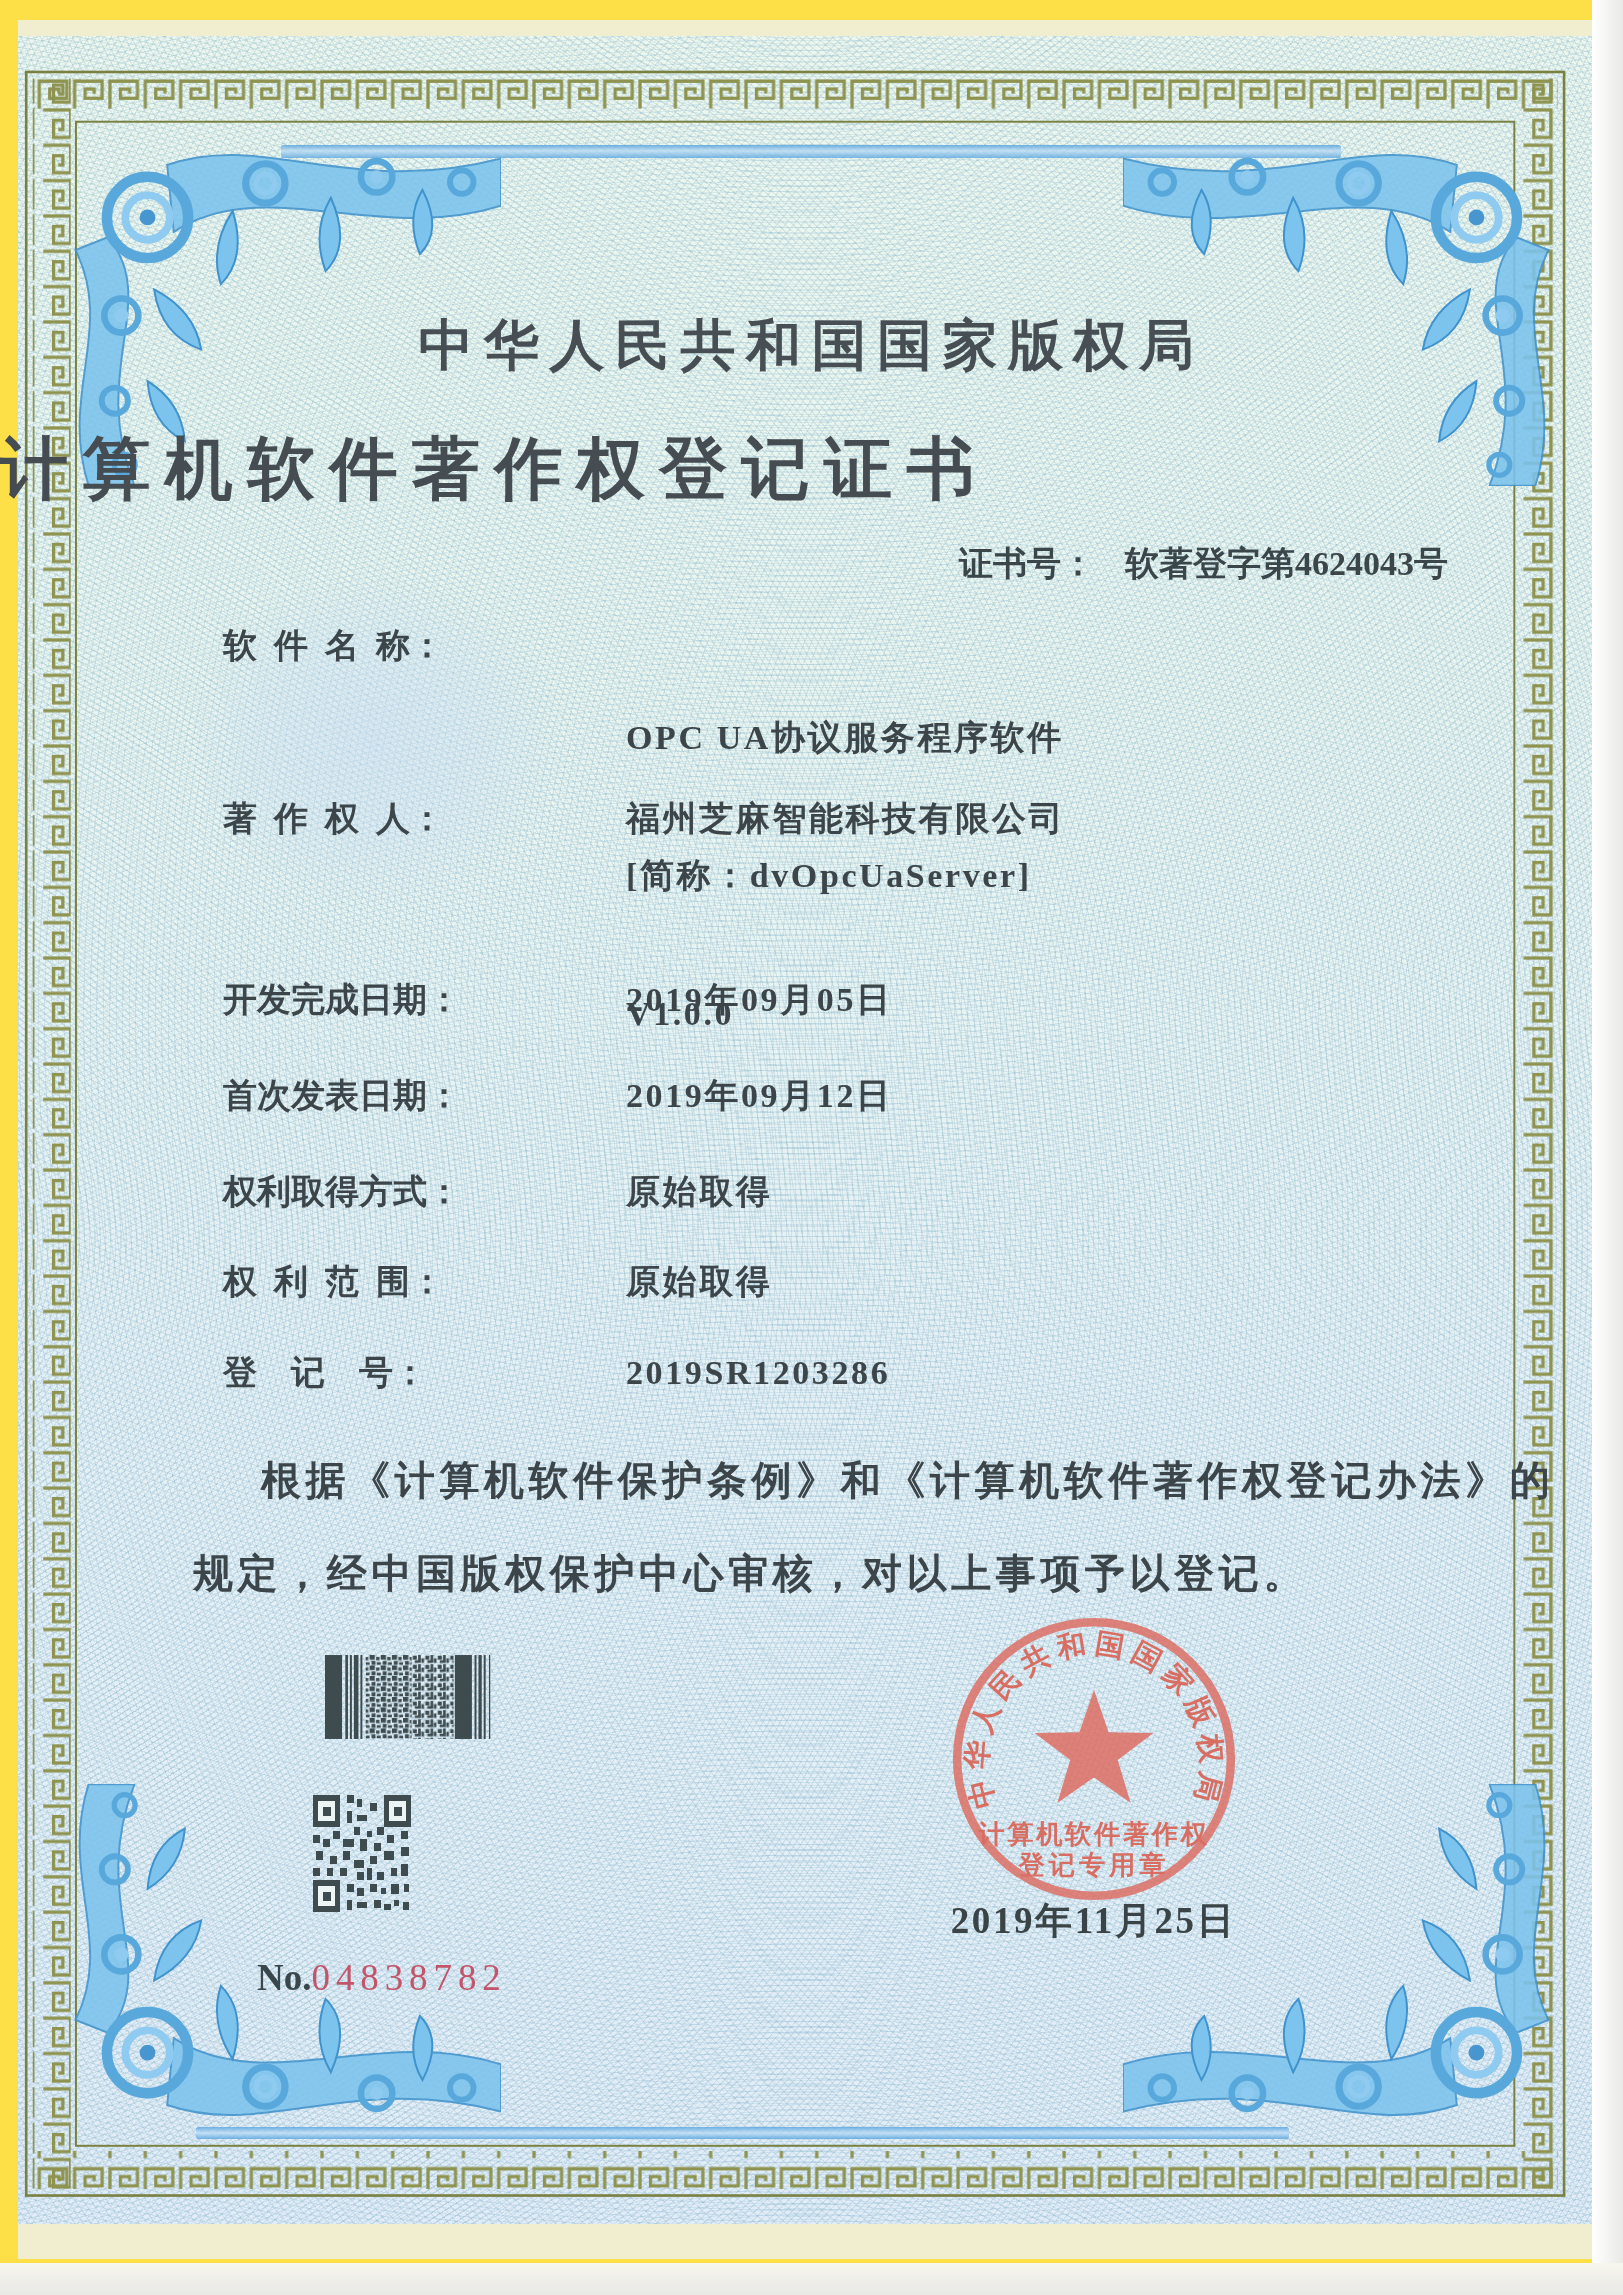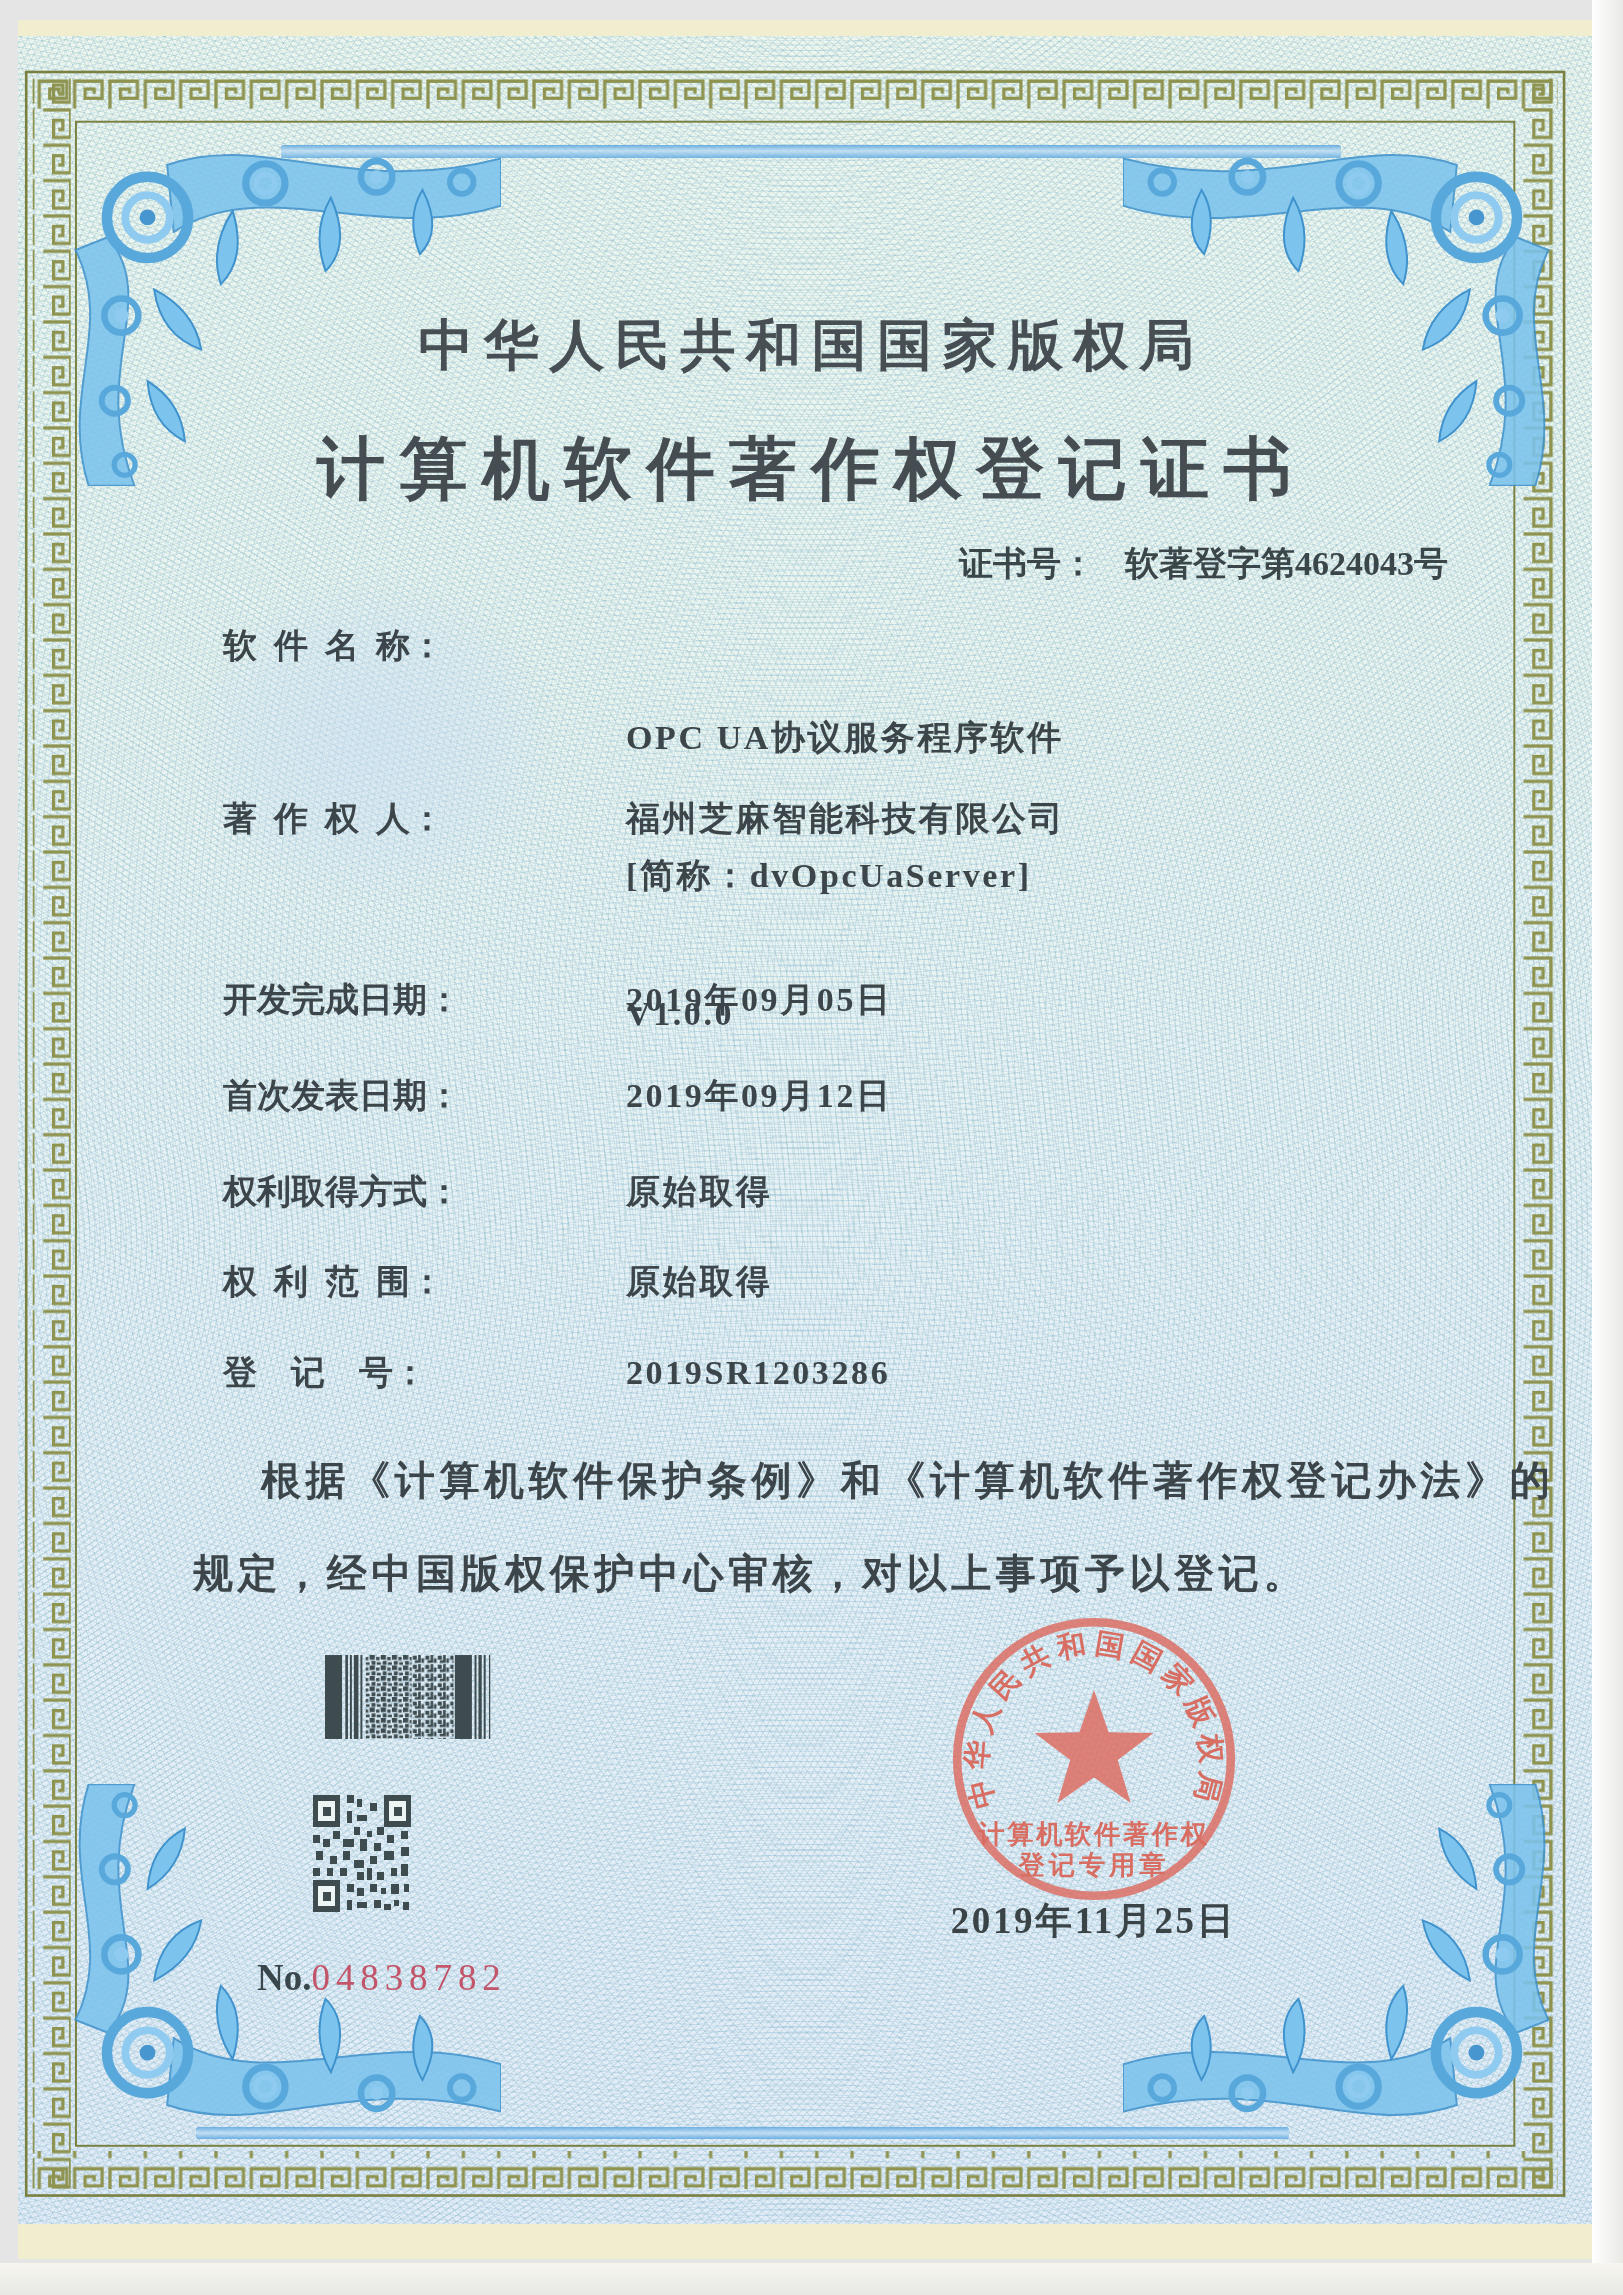--- a/index.html
+++ b/index.html
@@ -1,17 +1,17 @@
 <!DOCTYPE html>
 <html style="font-size:10.5px"><head>
 <meta charset="utf-8">
 <title>计算机软件著作权登记证书</title>
 <style>
   html,body{margin:0;padding:0;background:#ffffff;}
-  .scan{position:relative;width:1623px;height:2295px;background:#e5e5e5;overflow:hidden;
+  .scan{position:relative;width:1623px;height:2295px;background:#fde047;overflow:hidden;
         font-family:"Liberation Serif","DejaVu Serif",serif;color:#3c4549;}
   
   .cream{position:absolute;left:18.3px;top:19.6px;width:1574px;height:2239px;background:#f0eecf;}
   .waves{position:absolute;left:18.3px;top:36px;width:1574px;height:2188px;
     background:
       repeating-radial-gradient(circle at 50% -15%, rgba(108,160,190,.16) 0 1.3px, transparent 1.3px 5.9px),
       repeating-radial-gradient(circle at -12% 55%, rgba(96,165,148,.17) 0 1.3px, transparent 1.3px 5.2px),
       repeating-radial-gradient(circle at 112% 45%, rgba(96,150,185,.15) 0 1.3px, transparent 1.3px 6.5px),
       repeating-radial-gradient(circle at 50% 125%, rgba(110,170,205,.17) 0 1.3px, transparent 1.3px 5.2px),
       linear-gradient(180deg,#ecf6ef 0%,#e9f4f1 30%,#e5f0f6 60%,#e1ecf8 100%);}
@@ -30,21 +30,21 @@
   .corner.tl{left:69px;top:119px;}
   .corner.tr{left:1123px;top:119px;transform:scaleX(-1);}
   .corner.bl{left:69px;top:1784px;transform:scaleY(-1);}
   .corner.br{left:1123px;top:1784px;transform:scale(-1,-1);}
   .emboss{position:absolute;left:190px;top:576px;width:367px;height:327px;border-radius:31px;
       background:radial-gradient(closest-side,rgba(200,221,243,.55),rgba(200,221,243,.28) 62%,rgba(200,221,243,0));
       filter:blur(2.6px);}
   
   .authority{position:absolute;left:0;top:309px;width:1623px;text-align:center;
       font-size:55px;font-weight:bold;letter-spacing:10.5px;color:#474f54;}
-  .cert-title{position:absolute;left:0;top:424px;width:1623px;text-align:center;
+  .cert-title{position:absolute;left:0;top:424px;width:1623px;
       font-size:68px;font-weight:bold;letter-spacing:14.4px;color:#454d52;}
   .certno{position:absolute;top:541px;right:175px;display:flex;gap:30px;
       font-size:34px;font-weight:bold;color:#3b464b;white-space:pre;}
   .row{position:absolute;left:223px;display:flex;font-size:34px;font-weight:bold;color:#3c4549;}
   .flabel{width:403px;white-space:pre;}
   .fvalue{white-space:pre;letter-spacing:2.6px;line-height:46px;}
   .statement{position:absolute;left:193px;width:1244px;font-size:40px;font-weight:bold;
       letter-spacing:4.6px;color:#3c4549;white-space:pre;}
   .st1{top:1453px;text-indent:68px;}
   .st2{top:1546px;}

